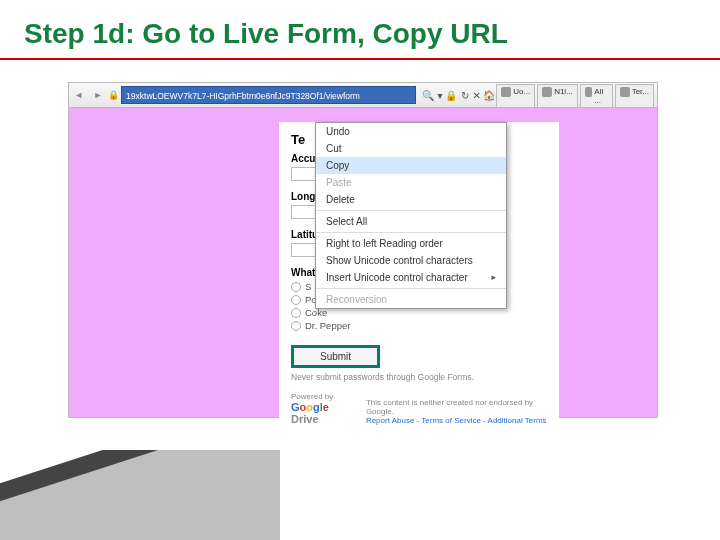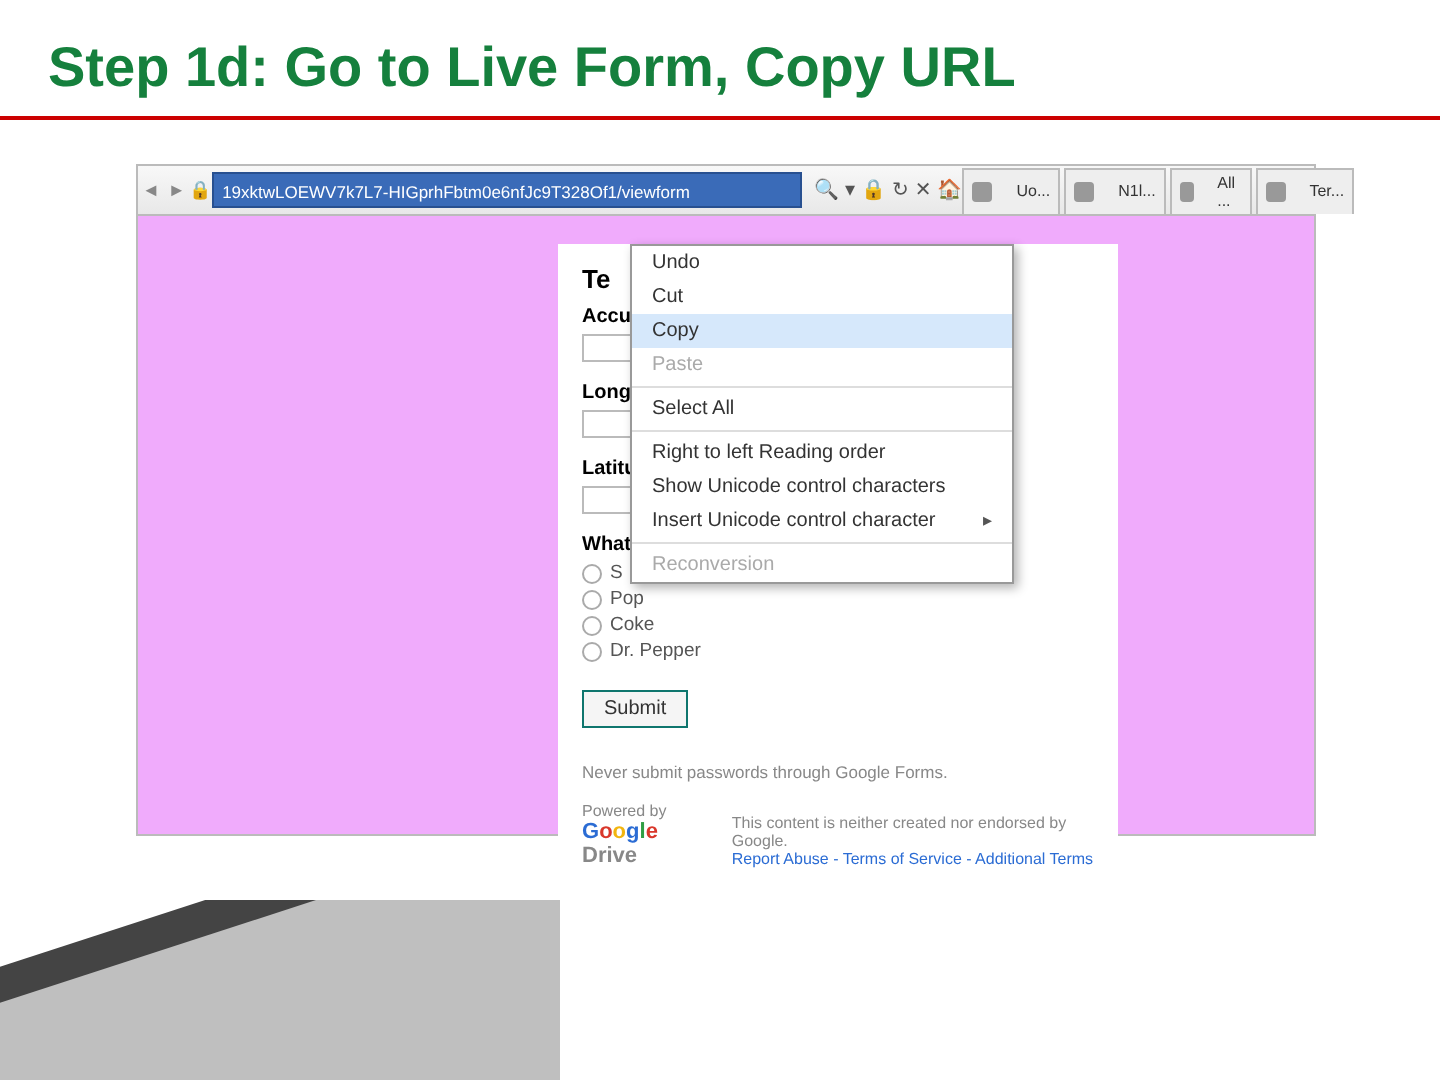--- a/index.html
+++ b/index.html
@@ -6,32 +6,32 @@
 body{width:720px;height:540px;background:#fff;position:relative;overflow:hidden}
 .slide-title{font-size:28px;font-weight:bold;color:#15803d;padding:18px 24px 8px;border-bottom:2px solid #c00}
 .browser-area{position:absolute;top:82px;left:68px;width:590px;height:340px}
 .toolbar{height:26px;background:linear-gradient(#f8f8f8,#e8e8e8);border:1px solid #bbb;display:flex;align-items:center;font-size:9px;color:#333}
 .nav-arrow{width:16px;height:16px;display:inline-flex;align-items:center;justify-content:center;color:#888;margin:0 2px}
 .addr-lock{width:14px;text-align:center;color:#888}
 .addr-bar{flex:0 0 295px;height:18px;background:#3a6bb8;color:#fff;font-size:8.5px;line-height:18px;padding:0 4px;overflow:hidden;white-space:nowrap;border:1px solid #285090}
 .tb-icons{display:flex;align-items:center;gap:3px;margin-left:6px;color:#555;font-size:10px}
 .tb-icons span{display:inline-block}
 .tabs{display:flex;margin-left:auto;gap:2px;padding-right:3px}
-.tab{background:#eee;border:1px solid #bbb;border-bottom:none;font-size:8px;padding:2px 4px;color:#333;display:flex;align-items:center;gap:12px}
+.tab{background:#eee;border:1px solid #bbb;border-bottom:none;font-size:8px;padding:2px 4px;color:#333;display:flex;align-items:flex-start;gap:2px}
 .tab .favicon{width:10px;height:10px;background:#999;border-radius:2px;display:inline-block}
 .content{background:#f0abfc;height:310px;border:1px solid #bbb;border-top:none;position:relative;padding:14px 0 0 210px}
 .form-panel{background:#fff;width:280px;min-height:280px;padding:10px 12px;font-size:10px;color:#333;position:relative}
 .form-title{font-weight:bold;font-size:13px;color:#000;margin-bottom:6px}
 .field{margin-bottom:10px}
 .field-label{font-weight:bold;font-size:10px;margin-bottom:3px;color:#000}
 .field-input{width:130px;height:14px;border:1px solid #bbb;background:#fff}
 .opts .opt{display:flex;align-items:center;gap:4px;font-size:9.5px;color:#555;margin:2px 0}
 .opts .radio{width:10px;height:10px;border:1px solid #aaa;border-radius:50%}
-.submit-btn{display:inline-block;background:#f5f5f5;border:1px solid #0f766e;padding:3px 10px;font-size:10px;margin-top:4px}
-.form-note{font-size:8.5px;color:#888;margin-top:17px}
+.submit-btn{display:inline-block;background:#f5f5f5;border:3px solid #0f766e;padding:3px 26px;font-size:10px;margin-top:4px}
+.form-note{font-size:8.5px;color:#888;margin-top:4px}
 .foot{display:flex;align-items:flex-end;gap:12px;margin-top:10px}
 .powered{font-size:8px;color:#888}
 .drive-logo{font-size:11px;font-weight:bold}
 .drive-logo .g1{color:#2b6cd4}.drive-logo .g2{color:#d9372b}.drive-logo .g3{color:#f2b50f}.drive-logo .g4{color:#2b6cd4}.drive-logo .g5{color:#2f9e44}.drive-logo .g6{color:#d9372b}
 .drive-word{color:#888;font-weight:bold;font-size:11px}
 .foot-right{font-size:8px;color:#888}
 .foot-links{color:#2b6cd4;font-size:8px}
 .ctxmenu{position:absolute;top:0;left:36px;width:192px;background:#fff;border:1px solid #999;box-shadow:2px 2px 5px rgba(0,0,0,.3);font-size:10px;color:#333;z-index:50}
 .ctxmenu .mi{padding:3px 10px;cursor:default}
 .ctxmenu .mi.sel{background:#d6e8fb}
@@ -132,20 +132,21 @@
           <div>This content is neither created nor endorsed by Google.</div>
           <div class="foot-links">Report Abuse - Terms of Service - Additional Terms</div>
         </div>
       </div>
 
       <div class="ctxmenu" id="ctxmenu">
           <div class="mi">Undo</div>
           <div class="mi">Cut</div>
           <div class="mi sel">Copy</div>
           <div class="mi dis">Paste</div>
+          <div class="mi">Delete</div>
           <div class="sep"></div>
           <div class="mi">Select All</div>
           <div class="sep"></div>
           <div class="mi">Right to left Reading order</div>
           <div class="mi">Show Unicode control characters</div>
           <div class="mi arrow">Insert Unicode control character</div>
           <div class="sep"></div>
           <div class="mi dis">Reconversion</div>
         </div>
 

